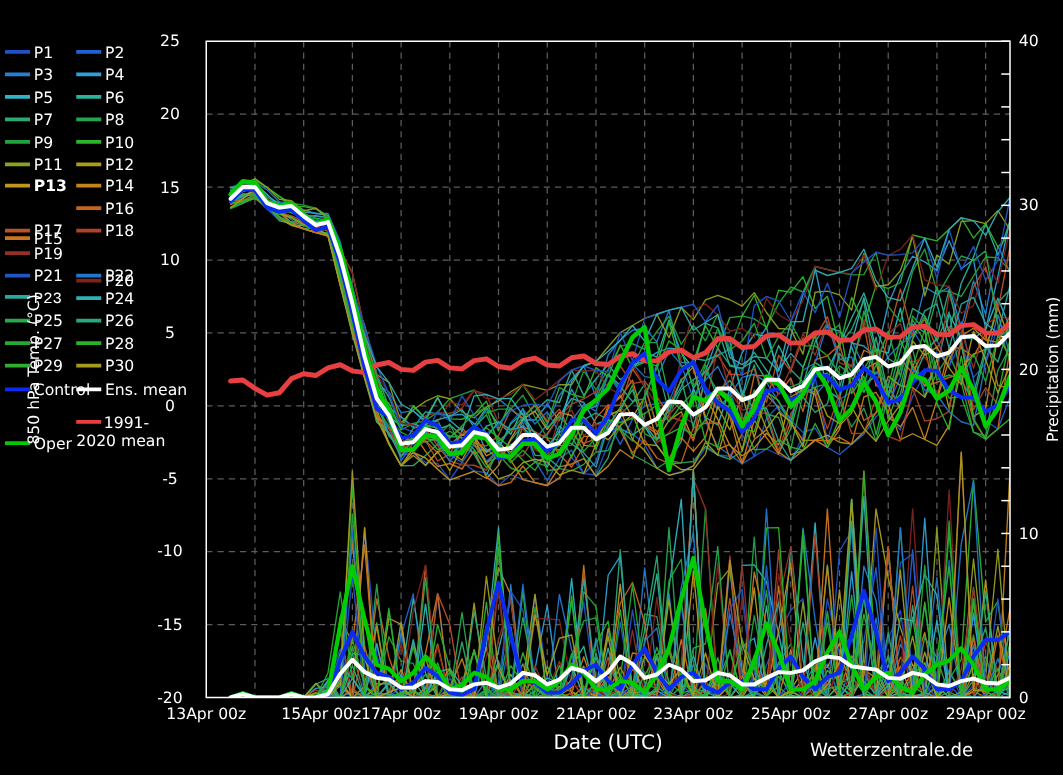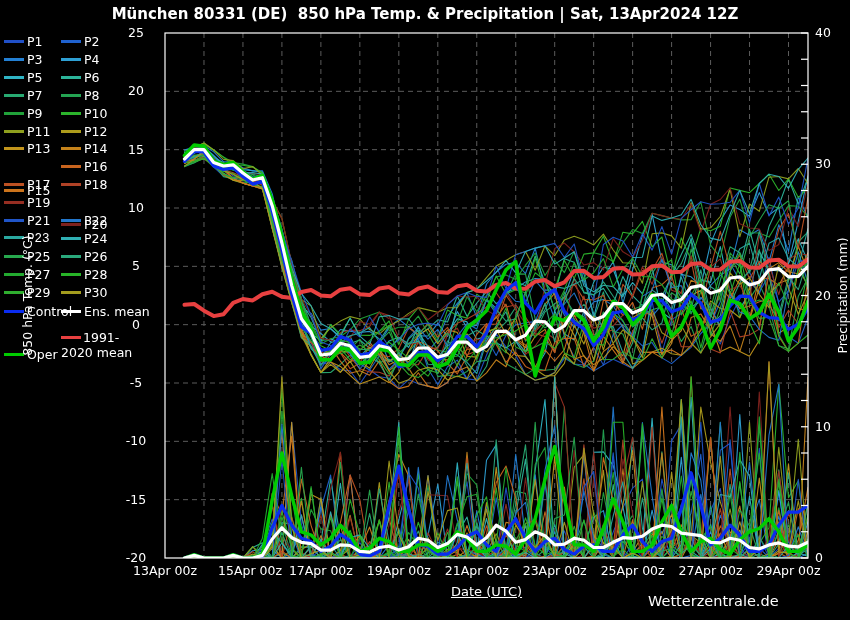--- a/index.html
+++ b/index.html
@@ -8,34 +8,33 @@
   #title{position:absolute;left:0;top:5px;width:850px;text-align:center;
          font-size:15px;font-weight:bold;white-space:pre;}
   #legend{position:absolute;left:0;top:34px;width:160px;height:340px;font-size:12.5px;}
   .lg-entry{position:absolute;height:16px;line-height:16px;white-space:nowrap;}
   .lg-swatch{display:inline-block;width:20px;height:3px;vertical-align:middle;margin-right:3px;margin-top:-2px;}
   #clim-entry{white-space:normal;width:86px;line-height:15px;height:auto;}
   #clim-entry .lg-swatch{margin-right:2px;}
   .axis-label-y{position:absolute;font-size:12.5px;white-space:nowrap;transform:rotate(-90deg);transform-origin:center center;}
   #ylab-left{left:-43px;top:288px;width:140px;text-align:center;}
   #ylab-right{left:772px;top:288px;width:140px;text-align:center;}
-  #xlab{position:absolute;left:165px;top:584px;width:643px;text-align:center;font-size:13px;text-decoration:underline;}
+  #xlab{position:absolute;left:165px;top:584px;width:643px;text-align:center;font-size:16px;}
   .tick-label{position:absolute;font-size:12.5px;line-height:14px;}
   .tick-left{width:42px;text-align:center;left:115px;}
   .tick-right{left:815px;text-align:left;width:30px;}
   .tick-x{width:78px;text-align:center;top:564px;font-size:12.5px;}
   #footer-left{position:absolute;left:120px;top:593px;font-size:14.5px;}
   #footer-right{position:absolute;left:648px;top:593px;font-size:14.5px;}
   svg{position:absolute;left:0;top:0;}
 </style>
 </head>
 <body>
 
 <div id="stage">
-  <div id="title">München 80331 (DE)  850 hPa Temp. &amp; Precipitation | Sat, 13Apr2024 12Z</div>
 
   <div id="legend">
 
     <div class="lg-entry" id="control-entry" style="left:4px;top:270px;">
       <span class="lg-swatch" style="background:#0a2cf0;"></span><span>Control</span>
     </div>
     <div class="lg-entry" id="mean-entry" style="left:61px;top:270px;">
       <span class="lg-swatch" style="background:#ffffff;"></span><span>Ens. mean</span>
     </div>
     <div class="lg-entry" id="clim-entry" style="left:61px;top:296px;">
@@ -49,21 +48,21 @@
       <div class="lg-entry" style="left: 4px; top: 17.9px;"><span class="lg-swatch" style="background: rgb(35, 128, 212);"></span><span>P3</span></div>
       <div class="lg-entry" style="left: 61px; top: 17.9px;"><span class="lg-swatch" style="background: rgb(46, 160, 212);"></span><span>P4</span></div>
       <div class="lg-entry" style="left: 4px; top: 35.8px;"><span class="lg-swatch" style="background: rgb(47, 180, 196);"></span><span>P5</span></div>
       <div class="lg-entry" style="left: 61px; top: 35.8px;"><span class="lg-swatch" style="background: rgb(44, 180, 154);"></span><span>P6</span></div>
       <div class="lg-entry" style="left: 4px; top: 53.7px;"><span class="lg-swatch" style="background: rgb(40, 170, 114);"></span><span>P7</span></div>
       <div class="lg-entry" style="left: 61px; top: 53.7px;"><span class="lg-swatch" style="background: rgb(36, 163, 82);"></span><span>P8</span></div>
       <div class="lg-entry" style="left: 4px; top: 71.6px; text-align: right;"><span class="lg-swatch" style="background: rgb(33, 162, 58);"></span><span>P9</span></div>
       <div class="lg-entry" style="left: 61px; top: 71.6px;"><span class="lg-swatch" style="background: rgb(44, 180, 44);"></span><span>P10</span></div>
       <div class="lg-entry" style="left: 4px; top: 89.5px;"><span class="lg-swatch" style="background: rgb(143, 160, 30);"></span><span>P11</span></div>
       <div class="lg-entry" style="left: 61px; top: 89.5px;"><span class="lg-swatch" style="background: rgb(173, 156, 28);"></span><span>P12</span></div>
-      <div class="lg-entry" style="left: 4px; top: 107.4px;"><span class="lg-swatch" style="background: rgb(194, 149, 28);"></span><span>P13</span></div>
+      <div class="lg-entry" style="left: 4px; top: 107.4px; font-weight: bold;"><span class="lg-swatch" style="background: rgb(194, 149, 28);"></span><span>P13</span></div>
       <div class="lg-entry" style="left: 61px; top: 107.4px;"><span class="lg-swatch" style="background: rgb(197, 131, 27);"></span><span>P14</span></div>
       <div class="lg-entry" style="left: 4px; top: 125.3px; margin-top: 24px;"><span class="lg-swatch" style="background: rgb(204, 116, 28);"></span><span>P15</span></div>
       <div class="lg-entry" style="left: 61px; top: 125.3px;"><span class="lg-swatch" style="background: rgb(200, 100, 30);"></span><span>P16</span></div>
       <div class="lg-entry" style="left: 4px; top: 143.2px;"><span class="lg-swatch" style="background: rgb(189, 81, 34);"></span><span>P17</span></div>
       <div class="lg-entry" style="left: 61px; top: 143.2px;"><span class="lg-swatch" style="background: rgb(176, 66, 38);"></span><span>P18</span></div>
       <div class="lg-entry" style="left: 4px; top: 161.1px;"><span class="lg-swatch" style="background: rgb(150, 46, 34);"></span><span>P19</span></div>
       <div class="lg-entry" style="left: 61px; top: 161.1px; margin-top: 22px;"><span class="lg-swatch" style="background: rgb(126, 34, 30);"></span><span>P20</span></div>
       <div class="lg-entry" style="left: 4px; top: 179px;"><span class="lg-swatch" style="background: rgb(32, 85, 200);"></span><span>P21</span></div>
       <div class="lg-entry" style="left: 61px; top: 179px;"><span class="lg-swatch" style="background: rgb(34, 119, 204);"></span><span>P22</span></div>
       <div class="lg-entry" style="left: 4px; top: 196.9px; font-family: Liberation Mono, monospace;"><span class="lg-swatch" style="background: rgb(42, 168, 160);"></span><span>P23</span></div>
@@ -217,21 +216,21 @@
       <div class="tick-label tick-left" style="top: 376px;">-5</div>
       <div class="tick-label tick-left" style="top: 434.333px;">-10</div>
       <div class="tick-label tick-left" style="top: 492.667px;">-15</div>
       <div class="tick-label tick-left" style="top: 551px;">-20</div>
       <div class="tick-label tick-right" style="top: 26px;">40</div>
       <div class="tick-label tick-right" style="top: 157.25px;">30</div>
       <div class="tick-label tick-right" style="top: 288.5px;">20</div>
       <div class="tick-label tick-right" style="top: 419.75px;">10</div>
       <div class="tick-label tick-right" style="top: 551px;">0</div>
       <div class="tick-label tick-x" style="left: 126px;">13Apr 00z</div>
-      <div class="tick-label tick-x" style="left: 204px; text-align: right;">15Apr 00z</div>
+      <div class="tick-label tick-x" style="left: 218px;">15Apr 00z</div>
       <div class="tick-label tick-x" style="left: 281.879px;">17Apr 00z</div>
       <div class="tick-label tick-x" style="left: 359.818px;">19Apr 00z</div>
       <div class="tick-label tick-x" style="left: 437.758px;">21Apr 00z</div>
       <div class="tick-label tick-x" style="left: 515.697px;">23Apr 00z</div>
       <div class="tick-label tick-x" style="left: 593.636px;">25Apr 00z</div>
       <div class="tick-label tick-x" style="left: 671.576px;">27Apr 00z</div>
       <div class="tick-label tick-x" style="left: 749.515px;">29Apr 00z</div>
     </div>
 
   <div id="footer-right">Wetterzentrale.de</div>

